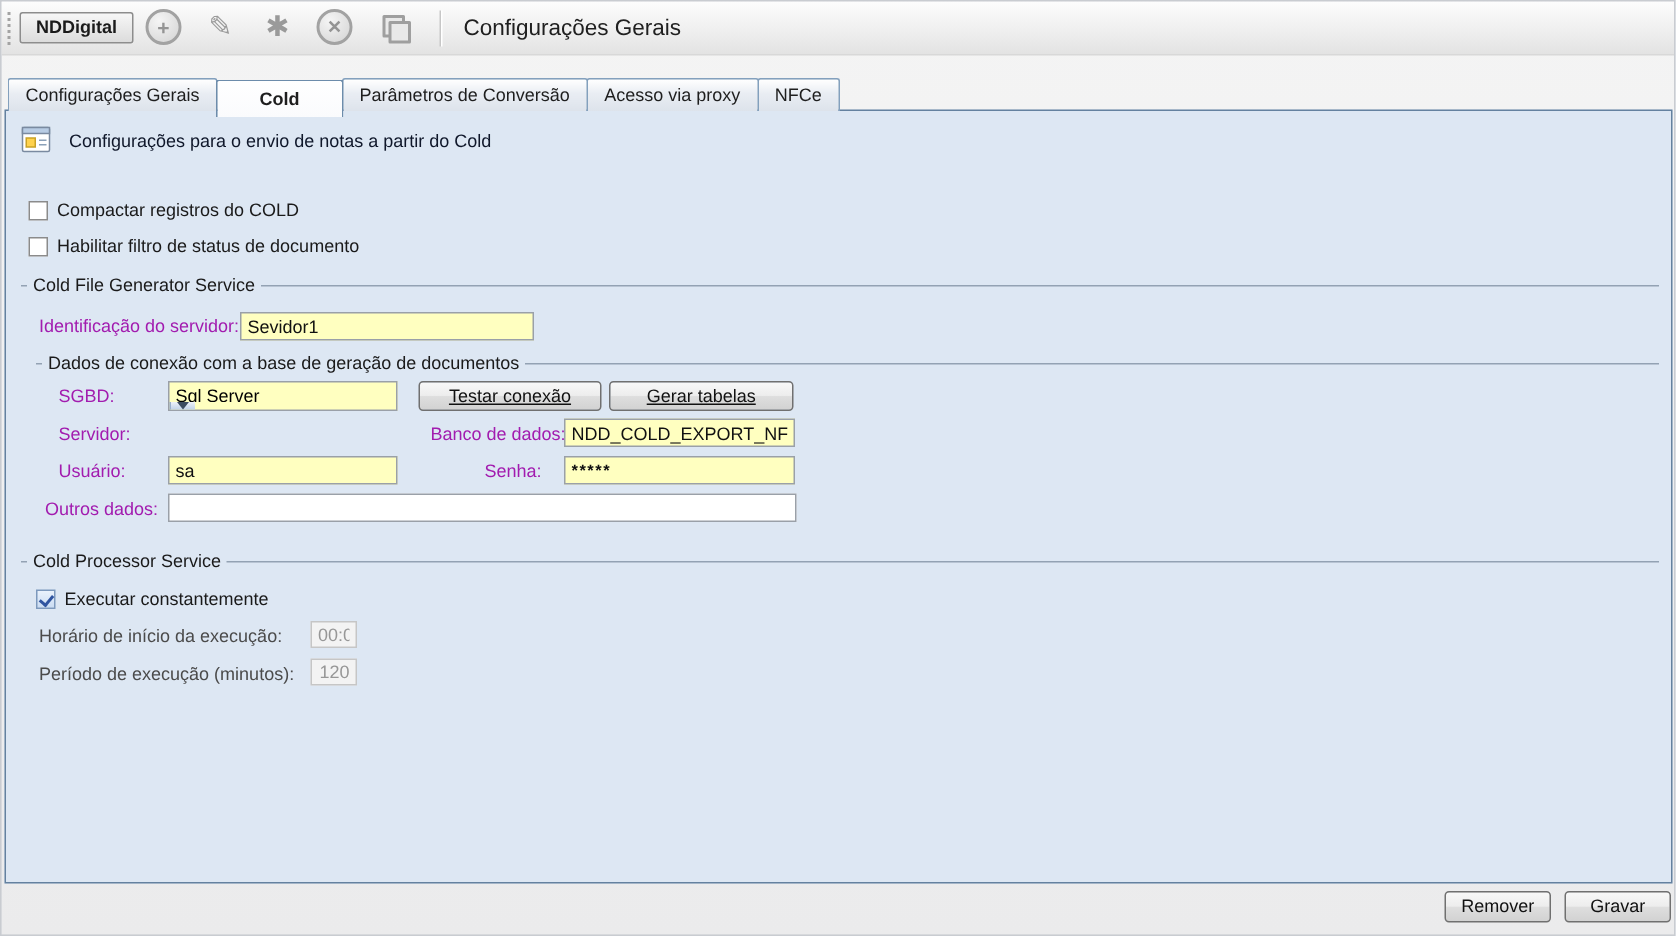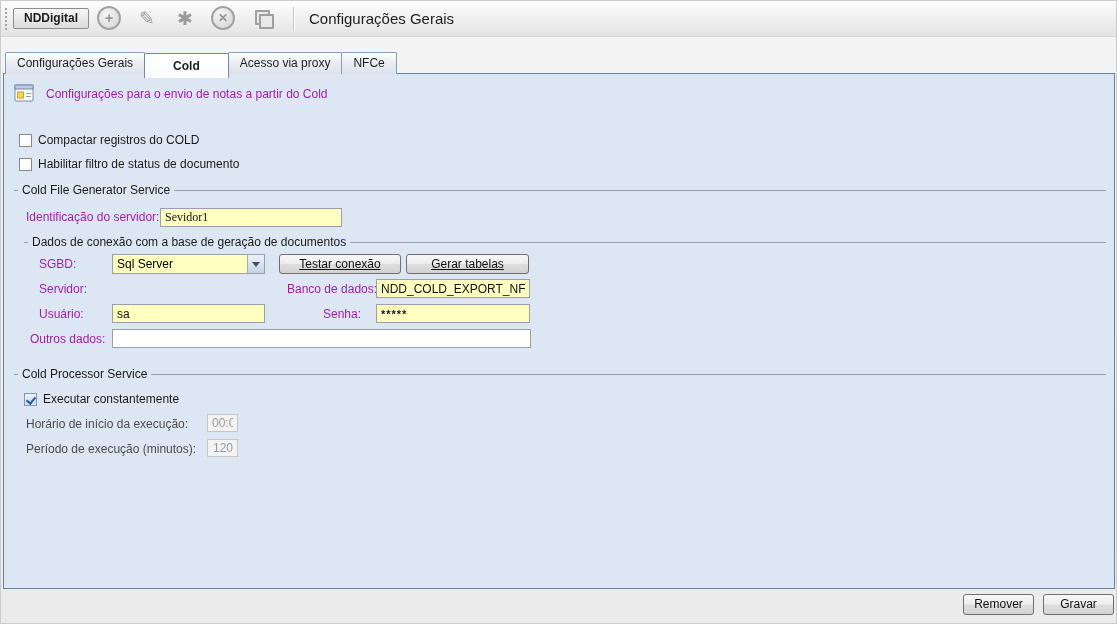--- a/index.html
+++ b/index.html
@@ -64,21 +64,21 @@
     border-color:#6d8cab; position:relative; z-index:4;
     padding:0 28px;
   }
 
   
   .panel {
     position:absolute; left:2px; top:72px; width:1112px; height:516px;
     background:#dde7f3; border:1px solid #64819f;
   }
   .panel-head-icon { position:absolute; left:8px; top:7px; width:24px; height:24px; }
-  .panel-desc { position:absolute; left:42px; top:13px; font-size:12px; color:#a21caf; }
+  .panel-desc { position:absolute; left:42px; top:13px; font-size:12px; color:#0f172a; }
 
   .cb-row { position:absolute; display:flex; align-items:center; gap:6px;
     font-size:12px; color:#1a1a1a; height:14px; }
   .cb { width:13px; height:13px; background:#fff; border:1px solid #8b8b8b;
     position:relative; flex:0 0 13px; }
   .cb.checked { background:linear-gradient(#eaf2fc,#cadcf3); border-color:#7d99bd; }
   .cb.checked::after {
     content:""; position:absolute; left:3px; top:1px; width:4px; height:7px;
     border:solid #2f54a0; border-width:0 2px 2px 0; transform:rotate(40deg);
   }
@@ -133,20 +133,21 @@
     <div class="tool-icon" style="left:250px;">
       <span class="copy-shape"></span>
     </div>
     <div class="tool-sep"></div>
     <div class="win-title">Configurações Gerais</div>
   </div>
 
   <div class="tabstrip">
     <div class="tab first">Configurações Gerais</div>
     <div class="tab active">Cold</div>
+    <div class="tab">Parâmetros de Conversão</div>
     <div class="tab">Acesso via proxy</div>
     <div class="tab">NFCe</div>
   </div>
 
   <div class="panel">
 
     <svg class="panel-head-icon" viewBox="0 0 24 24">
       <rect x="3" y="4" width="18" height="16" rx="1" fill="#ffffff" stroke="#7a8aa0"></rect>
       <rect x="3" y="4" width="18" height="4" fill="#b8cce4" stroke="#7a8aa0"></rect>
       <rect x="5.5" y="11" width="6" height="6" fill="#ffd24d" stroke="#c9a227"></rect>
@@ -162,28 +163,28 @@
     <div class="cb-row" style="left:15px; top:83px;">
       <span class="cb"></span>
       <span>Habilitar filtro de status de documento</span>
     </div>
 
     <div class="group" style="left:10px; top:116px; width:1092px;">
       <span class="group-label">Cold File Generator Service</span>
     </div>
 
     <div class="lbl" style="left:22px; top:134px;">Identificação do servidor:</div>
-    <input class="tb" style="left: 156px; top: 134px; width: 182px; font-family: Liberation Serif, serif;" value="Sevidor1">
+    <input class="tb" style="left: 156px; top: 134px; width: 196px;" value="Sevidor1">
 
     <div class="group" style="left:20px; top:168px; width:1082px;">
       <span class="group-label">Dados de conexão com a base de geração de documentos</span>
     </div>
 
     <div class="lbl" style="left:35px; top:181px;">SGBD:</div>
-    <div class="combo" style="left:108px; top:180px; width:153px;">
+    <div class="combo" style="left:108px; top:180px; width:153px;flex-direction:column;">
       <span class="combo-text">Sql Server</span>
       <span class="combo-dd"></span>
     </div>
     <button class="btn small" style="left:275px; top:180px; width:122px;">Testar conexão</button>
     <button class="btn small" style="left:402px; top:180px; width:123px;">Gerar tabelas</button>
 
     <div class="lbl" style="left:35px; top:206px;">Servidor:</div>
     <div class="lbl" style="left:283px; top:206px;">Banco de dados:</div>
     <input class="tb" style="left: 372px; top: 205px; width: 154px;" value="NDD_COLD_EXPORT_NF">
 

